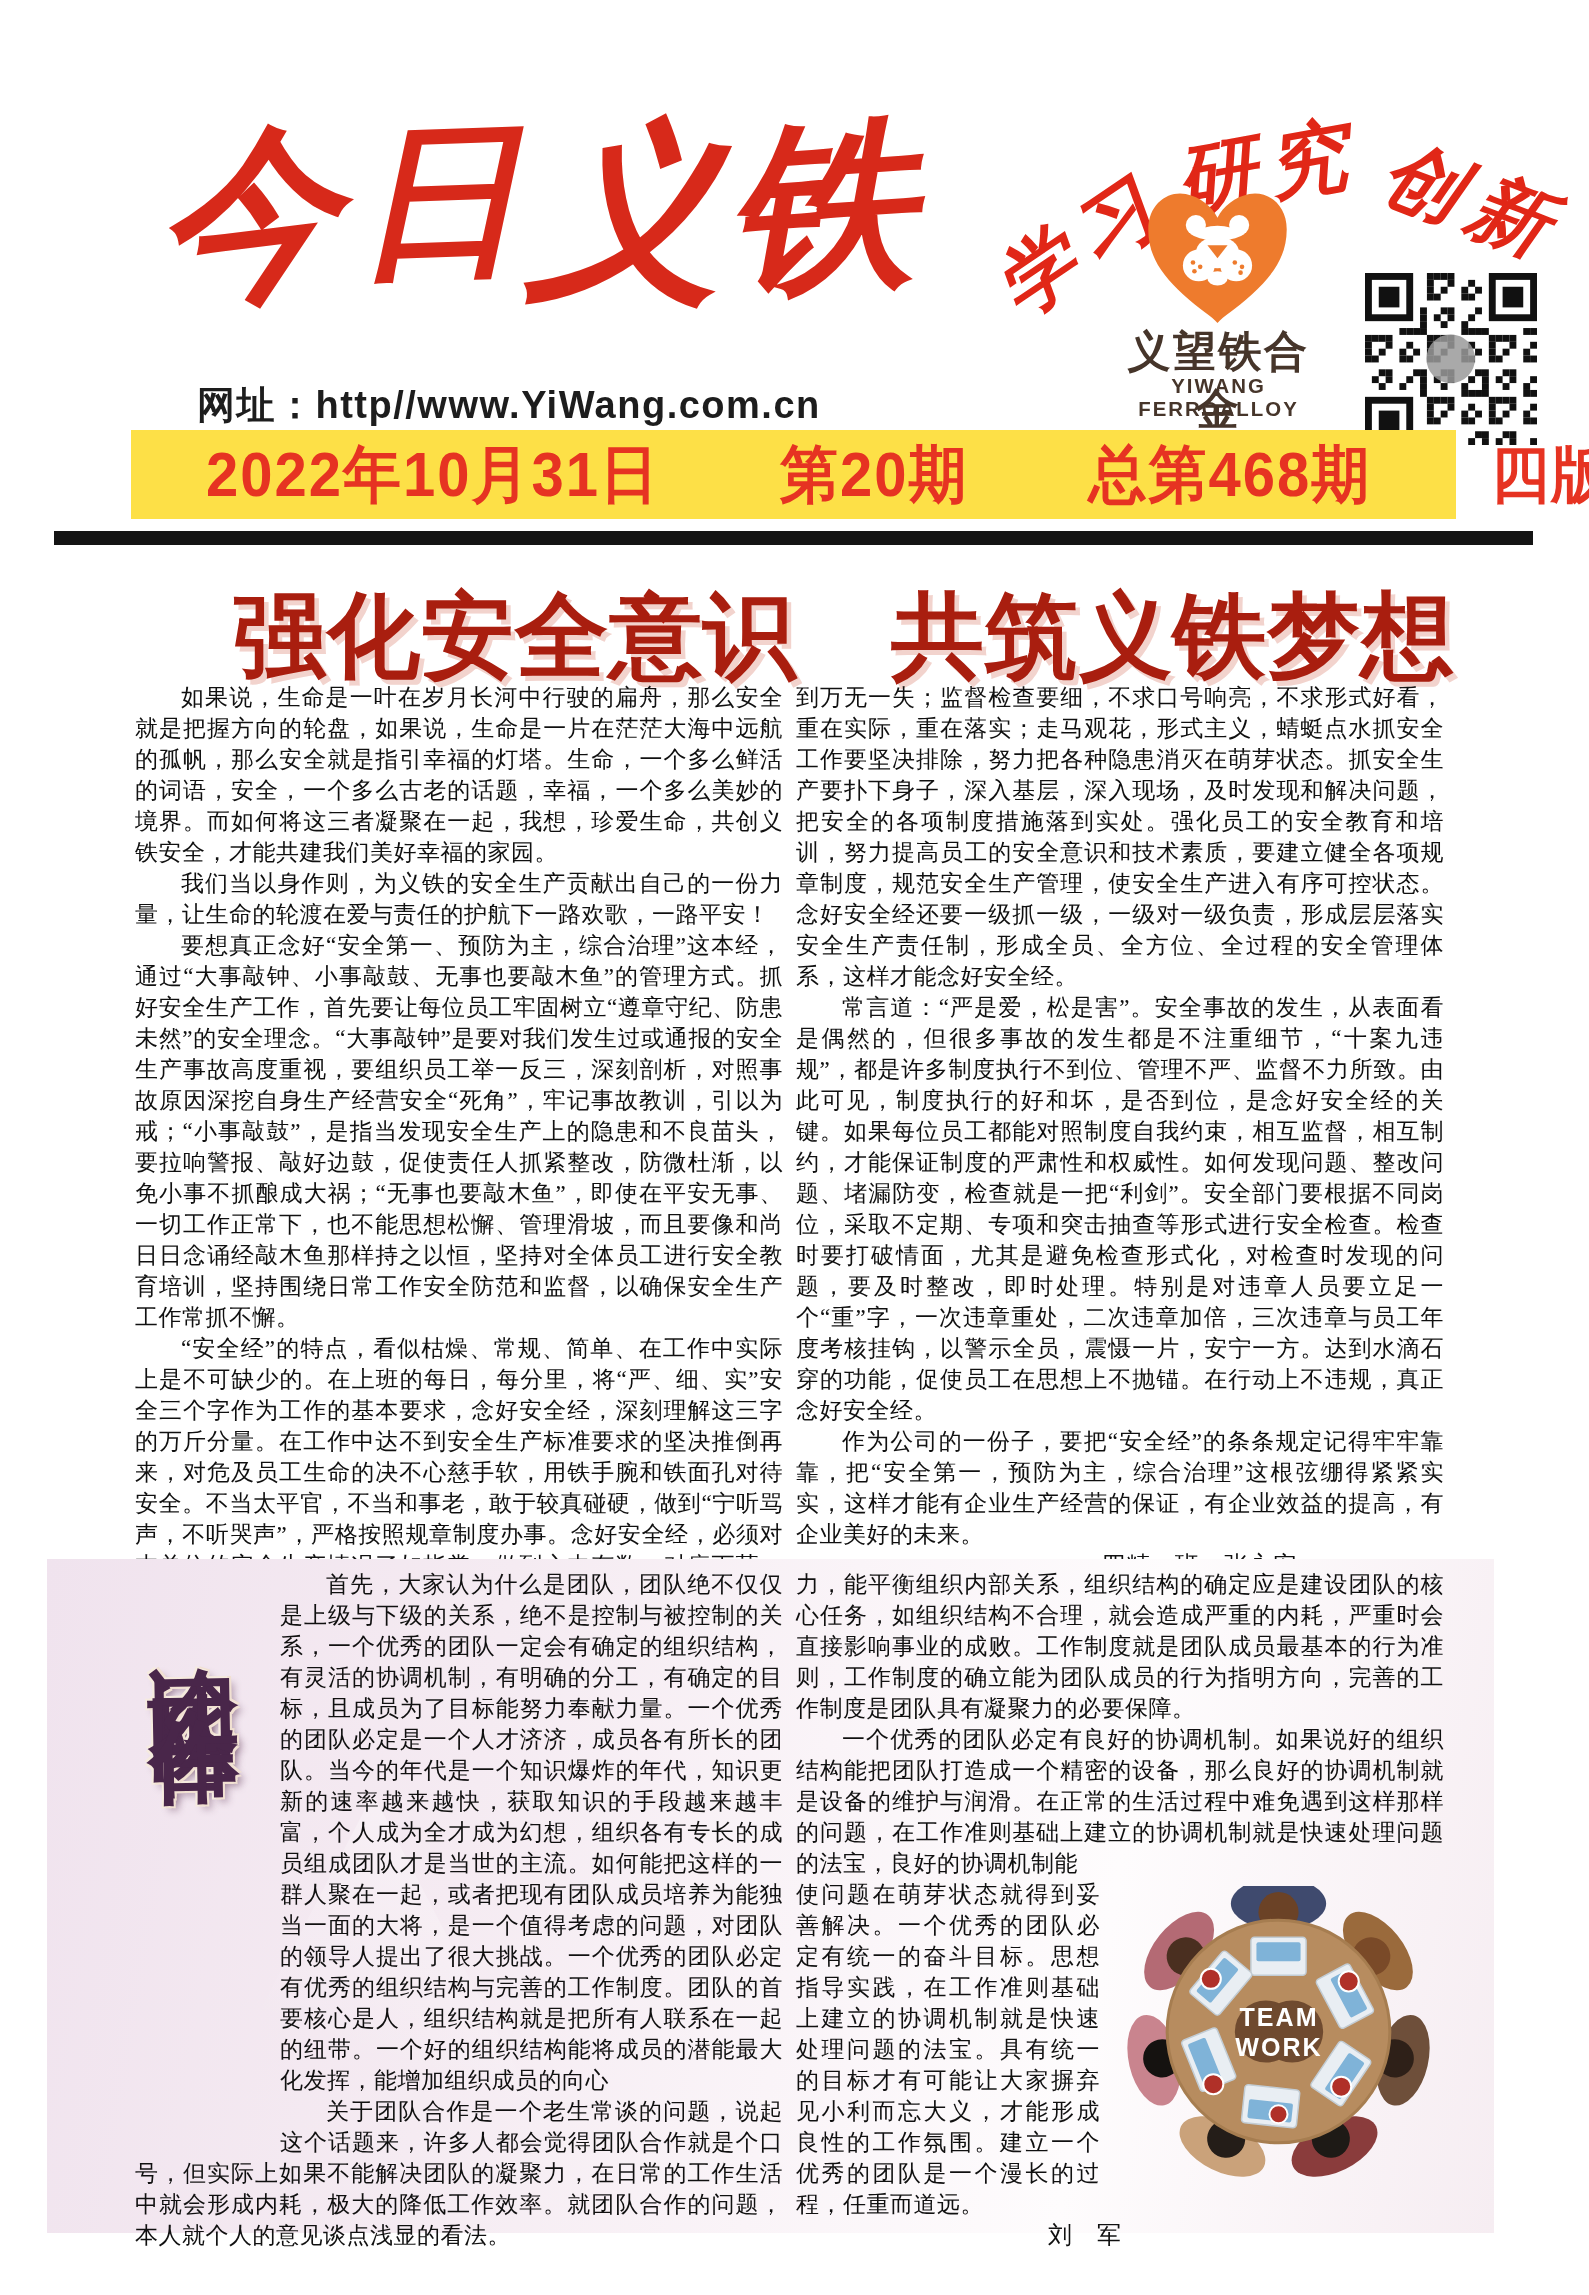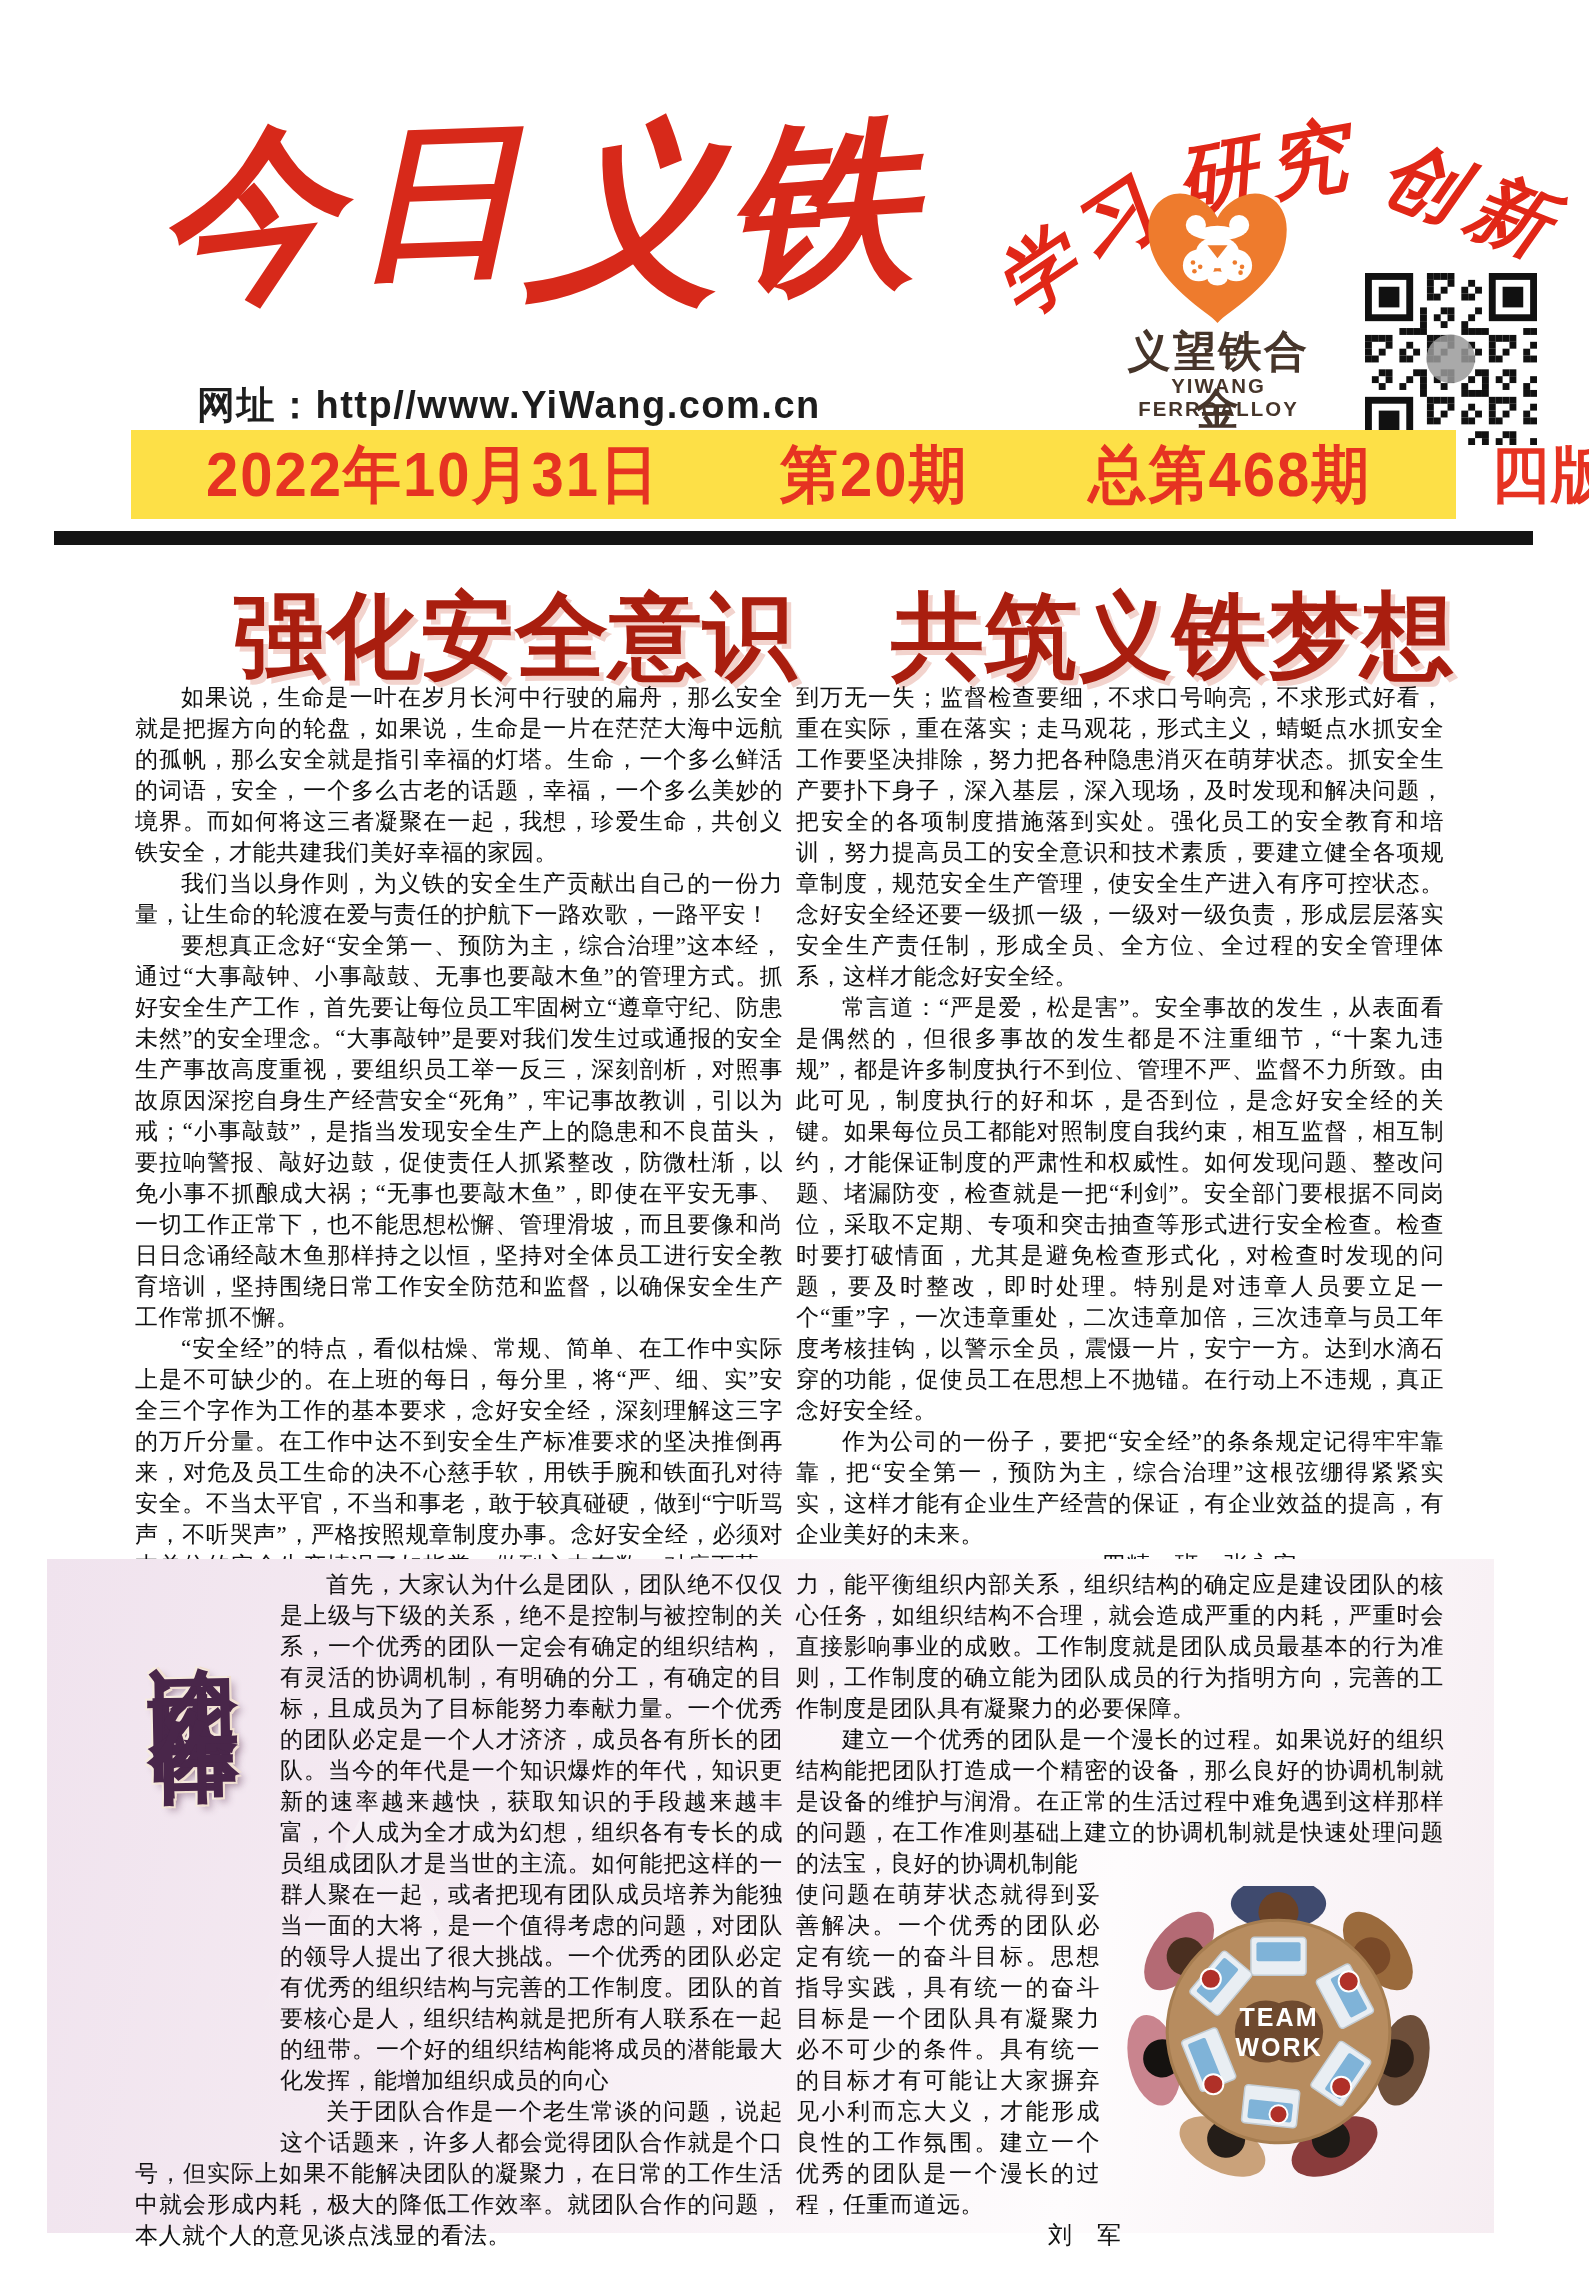--- a/index.html
+++ b/index.html
@@ -328,21 +328,21 @@
   <div class="a2tri"></div>
 
   <div class="cols cols-a2">
     <div class="col">
       <div class="vtitle">论团队合作</div>
       <p>首先，大家认为什么是团队，团队绝不仅仅是上级与下级的关系，绝不是控制与被控制的关系，一个优秀的团队一定会有确定的组织结构，有灵活的协调机制，有明确的分工，有确定的目标，且成员为了目标能努力奉献力量。一个优秀的团队必定是一个人才济济，成员各有所长的团队。当今的年代是一个知识爆炸的年代，知识更新的速率越来越快，获取知识的手段越来越丰富，个人成为全才成为幻想，组织各有专长的成员组成团队才是当世的主流。如何能把这样的一群人聚在一起，或者把现有团队成员培养为能独当一面的大将，是一个值得考虑的问题，对团队的领导人提出了很大挑战。一个优秀的团队必定有优秀的组织结构与完善的工作制度。团队的首要核心是人，组织结构就是把所有人联系在一起的纽带。一个好的组织结构能将成员的潜能最大化发挥，能增加组织成员的向心</p>
       <p>关于团队合作是一个老生常谈的问题，说起这个话题来，许多人都会觉得团队合作就是个口号，但实际上如果不能解决团队的凝聚力，在日常的工作生活中就会形成内耗，极大的降低工作效率。就团队合作的问题，本人就个人的意见谈点浅显的看法。</p>
     </div>
     <div class="col">
       <p class="noindent">力，能平衡组织内部关系，组织结构的确定应是建设团队的核心任务，如组织结构不合理，就会造成严重的内耗，严重时会直接影响事业的成败。工作制度就是团队成员最基本的行为准则，工作制度的确立能为团队成员的行为指明方向，完善的工作制度是团队具有凝聚力的必要保障。</p>
-      <p>建立一个优秀的团队是一个漫长的过程。如果说好的组织结构能把团队打造成一个精密的设备，那么良好的协调机制就是设备的维护与润滑。在正常的生活过程中难免遇到这样那样的问题，在工作准则基础上建立的协调机制就是快速处理问题的法宝，良好的协调机制能</p>
+      <p>一个优秀的团队必定有良好的协调机制。如果说好的组织结构能把团队打造成一个精密的设备，那么良好的协调机制就是设备的维护与润滑。在正常的生活过程中难免遇到这样那样的问题，在工作准则基础上建立的协调机制就是快速处理问题的法宝，良好的协调机制能</p>
       <div class="tw-float">
         <svg viewBox="0 0 660 580" width="331" height="291" style="font-size:46px">
 
           <g fill="none">
             <g transform="rotate(0 330 290)">
                 <ellipse cx="330" cy="35" rx="95" ry="52" fill="#3f4a6e"></ellipse>
                 <circle cx="330" cy="52" r="40" fill="#6b4226"></circle>
               </g>
             <g transform="rotate(51 330 290)">
                 <ellipse cx="330" cy="35" rx="92" ry="50" fill="#9a6a3c"></ellipse>
@@ -420,19 +420,19 @@
           </g>
 
           <g>
             <circle cx="305" cy="290" r="62" fill="#6f4a2f"></circle>
             <circle cx="357" cy="290" r="62" fill="#6f4a2f"></circle>
             <text x="331" y="280" text-anchor="middle" font-size="50" font-weight="bold" fill="#ffffff" letter-spacing="4">TEAM</text>
             <text x="331" y="338" text-anchor="middle" font-size="50" font-weight="bold" fill="#ffffff" letter-spacing="4">WORK</text>
           </g>
         </svg>
       </div>
-      <p class="noindent">使问题在萌芽状态就得到妥善解决。一个优秀的团队必定有统一的奋斗目标。思想指导实践，具有统一的奋斗目标是一个团队具有凝聚力必不可少的条件。具有统一的目标才有可能让大家摒弃见小利而忘大义，才能形成良性的工作氛围。建立一个优秀的团队是一个漫长的过程，任重而道远。</p>
+      <p class="noindent">使问题在萌芽状态就得到妥善解决。一个优秀的团队必定有统一的奋斗目标。思想指导实践，在工作准则基础上建立的协调机制就是快速处理问题的法宝。具有统一的目标才有可能让大家摒弃见小利而忘大义，才能形成良性的工作氛围。建立一个优秀的团队是一个漫长的过程，任重而道远。</p>
       <p class="byline-2">刘　军</p>
     </div>
   </div>
 
 </div>
 
 
 </body></html>

